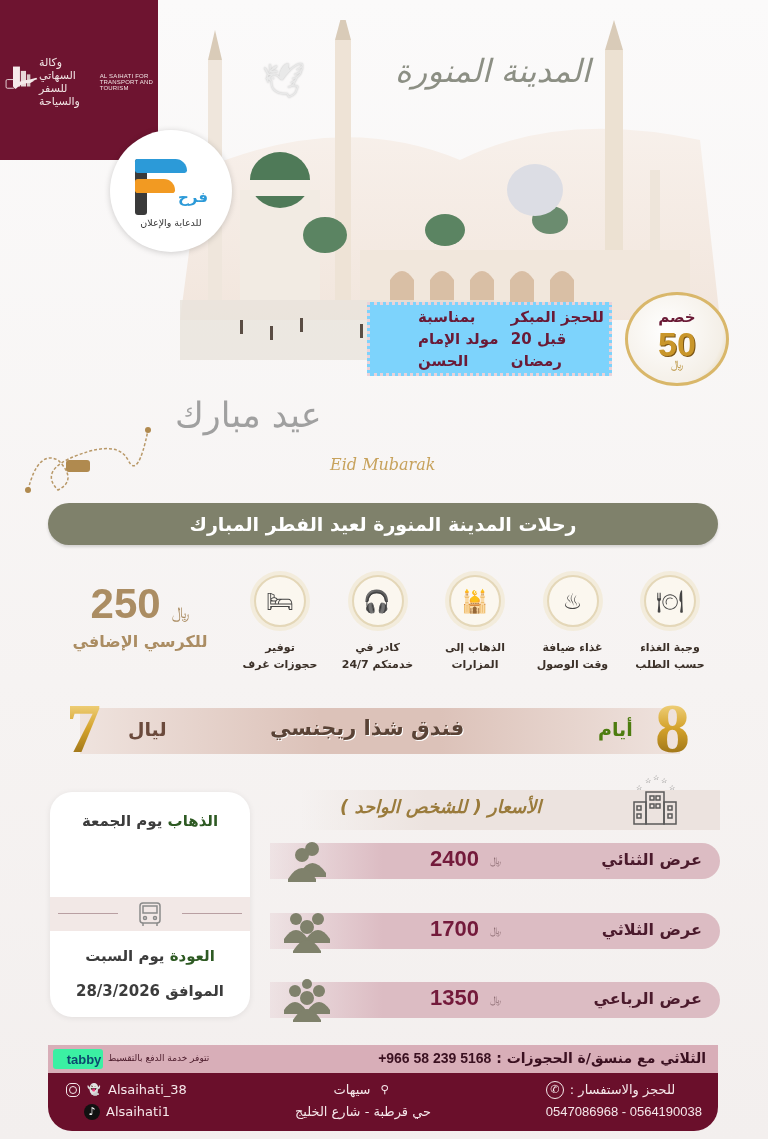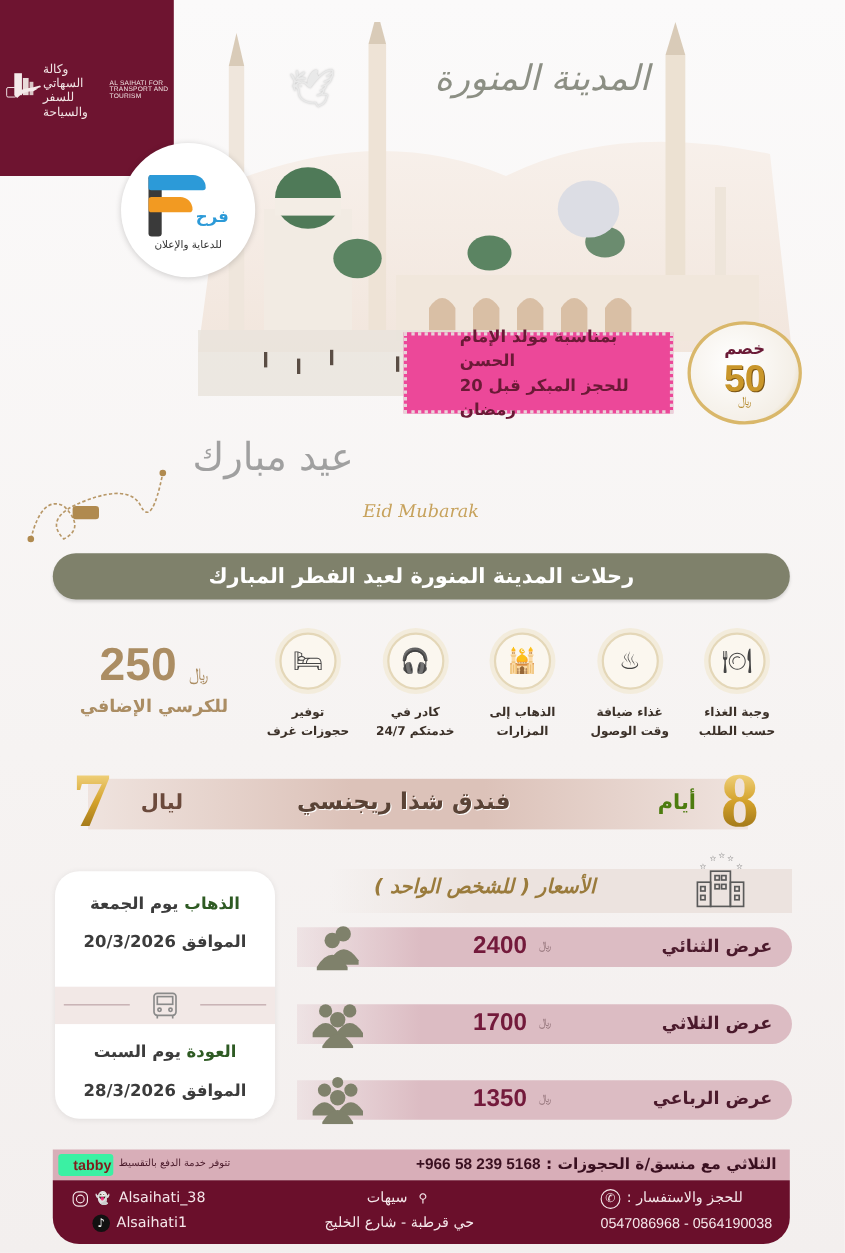--- a/index.html
+++ b/index.html
@@ -41,22 +41,22 @@
       left: 140px; top: 20px; width: 600px; height: 380px;
     }
     .madinah-title {
       left: 395px; top: 52px; font-size: 32px; color: #8c8f84; font-family: "DejaVu Serif", serif; font-style: italic;
     }
     .dove { left: 262px; top: 60px; font-size: 34px; color: #e9e9e9; text-shadow: 0 0 2px #bbb; }
 
     
     .promo-banner {
       left: 367px; top: 302px; width: 245px; height: 74px;
-      background: #ec4899;
-      display: flex; flex-direction: column; align-items: center; justify-content: center;
+      background: #7dd3fc;
+      display: flex; flex-direction: row; align-items: center; justify-content: center;
       border: 3px dotted #e9d2d9;
       padding-left: 48px;
     }
     .promo-line { font-size: 15px; color: #6a1a36; font-weight: bold; line-height: 22px; }
     .discount-badge {
       left: 625px; top: 292px; width: 104px; height: 94px; border-radius: 50%;
       background: radial-gradient(circle at 40% 40%, #ffffff 0%, #f4efe7 70%, #d8c28c 100%);
       border: 3px solid #d9b76a;
       display: flex; flex-direction: column; align-items: center; justify-content: center;
     }
@@ -153,21 +153,21 @@
     .card-divider .r { right: 8px; }
     .bus-icon { position: absolute; left: 86px; top: 3px; width: 28px; height: 28px; }
 
     
     .contact-bar {
       left: 48px; top: 1045px; width: 670px; height: 28px;
       background: #d8aeb8;
     }
     .tabby-badge {
       position: absolute; left: 5px; top: 4px; width: 50px; height: 20px; border-radius: 3px;
-      background: #3bf0a3; color: #7f1d1d; font-weight: bold; font-size: 13px;
+      background: #3bf0a3; color: #0c4a6e; font-weight: bold; font-size: 13px;
       display: flex; align-items: center; justify-content: center; font-family: "Liberation Sans", sans-serif; padding-left: 12px;
     }
     .tabby-note { position: absolute; left: 60px; top: 8px; font-size: 9px; color: #4a1a2a; }
     .booking-contact { position: absolute; right: 12px; top: 5px; font-size: 14px; color: #3a1020; font-weight: bold; }
     .booking-phone { font-family: "Liberation Sans", sans-serif; }
 
     
     .footer {
       left: 48px; top: 1073px; width: 670px; height: 58px; border-radius: 0 0 24px 24px;
       background: #6a0f2b; color: #f5e7ea;
@@ -386,21 +386,20 @@
   </svg>
   <span class="price-value">1350</span>
   <span class="price-currency">﷼</span>
   <span class="price-label">عرض الرباعي</span>
 </div>
 
 <div class="abs dates-card">
   <div class="date-line depart-day" dir="rtl">
     <span class="hl">الذهاب</span> <span>يوم الجمعة</span>
   </div>
-  <div class="date-line depart-date" dir="rtl">الموافق 20/3/2026</div>
   <div class="card-divider">
     <div class="line l"></div>
       <div class="line r"></div>
     <svg class="bus-icon" viewBox="0 0 28 28">
       <g fill="none" stroke="#8a8a8a" stroke-width="1.5">
           <rect x="4" y="3" width="20" height="20" rx="3"></rect>
           <rect x="7" y="6" width="14" height="7"></rect>
           <circle cx="9" cy="18" r="1.5"></circle>
           <circle cx="19" cy="18" r="1.5"></circle>
           <path d="M7 23 v3 M21 23 v3"></path>

